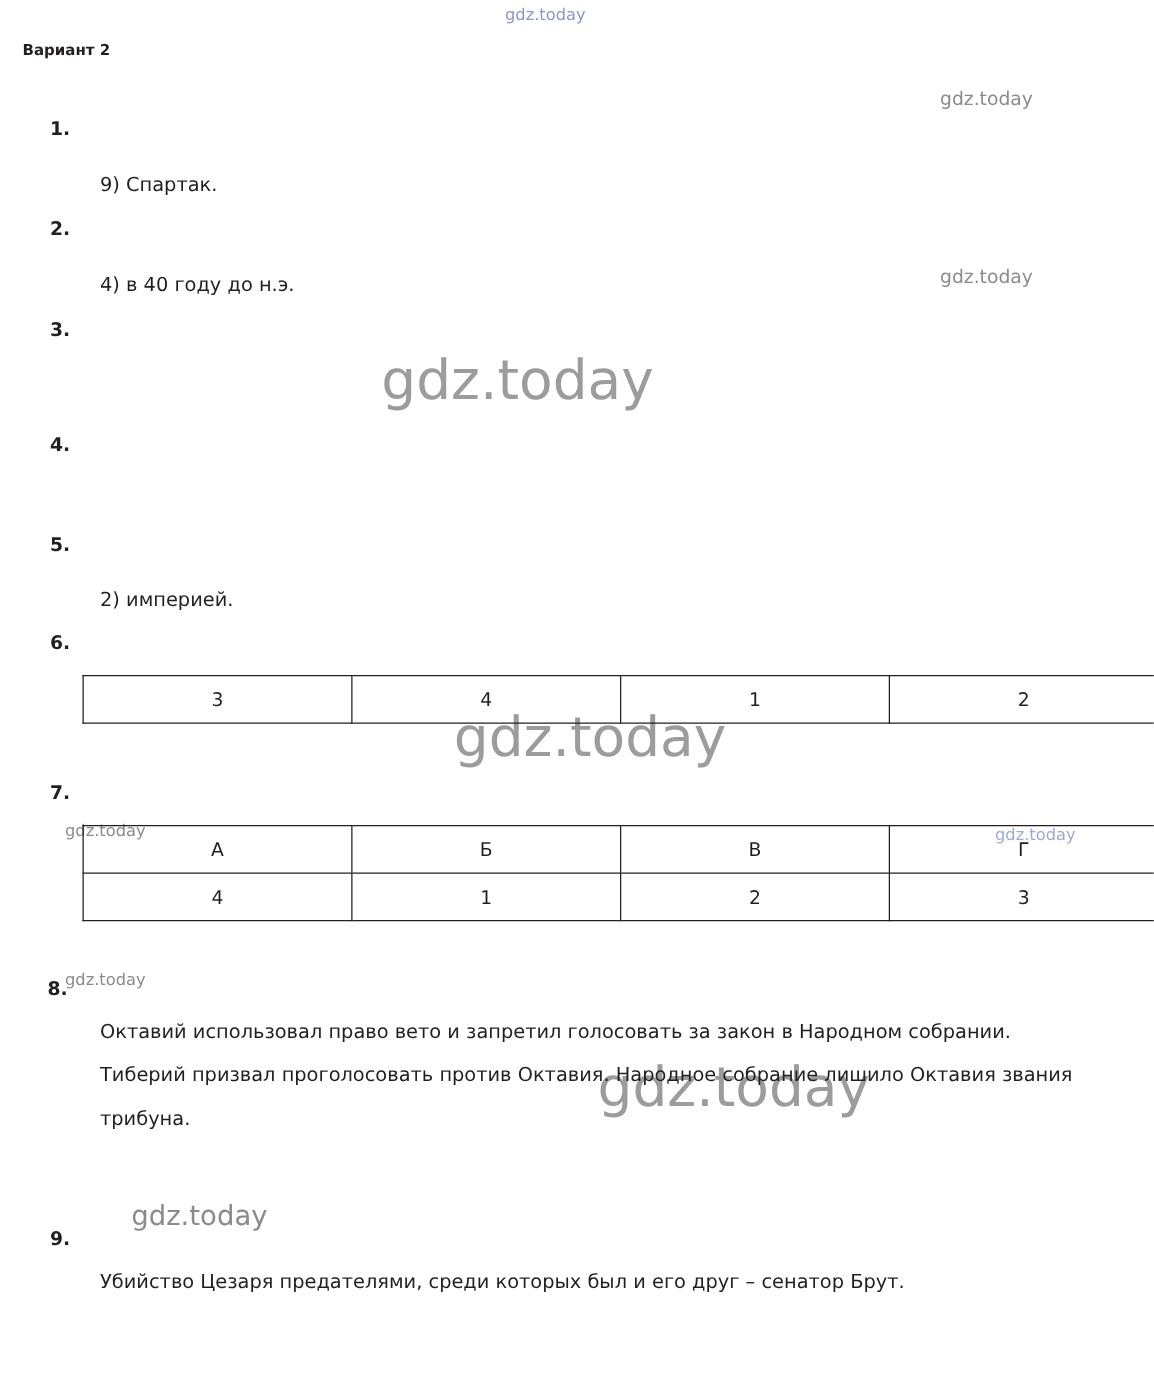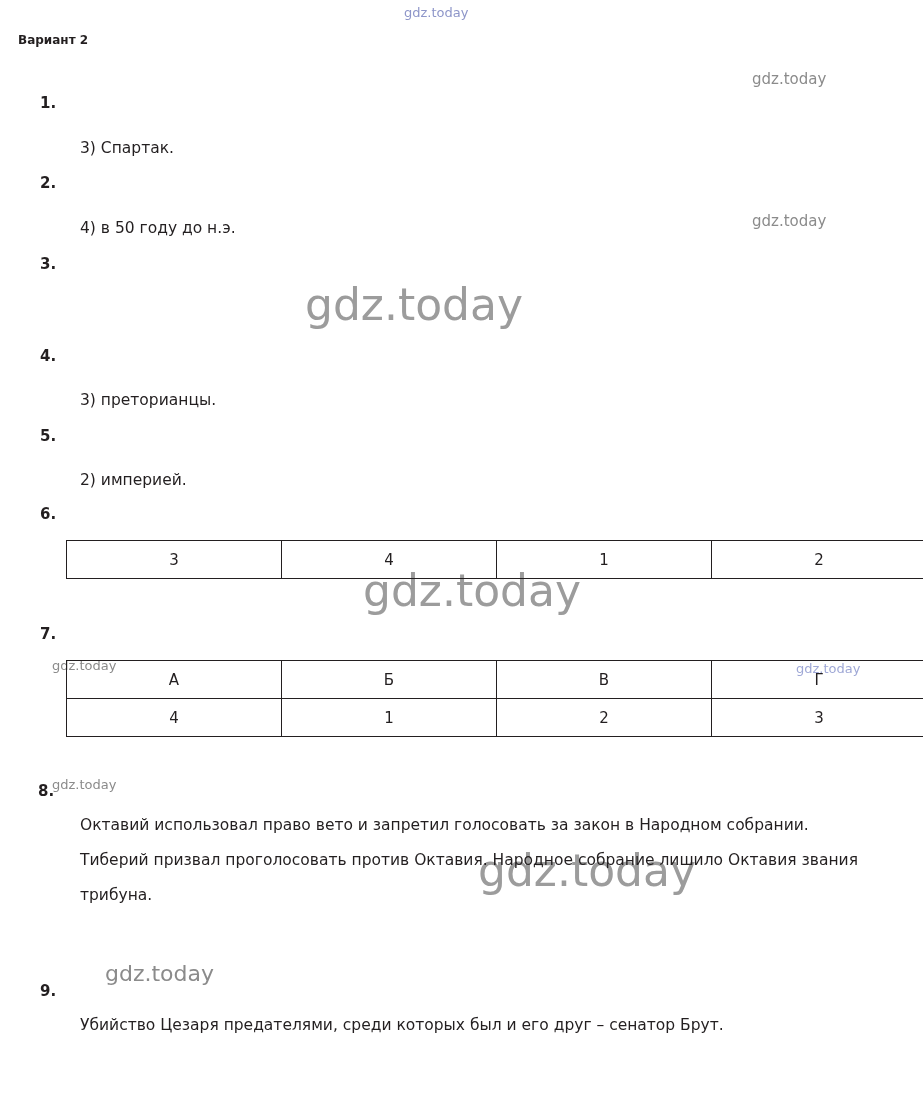--- a/index.html
+++ b/index.html
@@ -104,29 +104,28 @@
   <div class="wm wm-big" style="left:363px; top:565px;">gdz.today</div>
   <div class="wm wm-small" style="left:52px; top:658px; color:#8b8b8b;">gdz.today</div>
   <div class="wm wm-small" style="left:796px; top:661px; color:#9fa8d6;">gdz.today</div>
   <div class="wm wm-small" style="left:52px; top:777px; color:#8b8b8b;">gdz.today</div>
   <div class="wm wm-big" style="left:478px; top:845px;">gdz.today</div>
   <div class="wm wm-mid" style="left:105px; top:961px;">gdz.today</div>
 
   <div class="variant-title">Вариант 2</div>
 
   <div class="qnum" style="top:94px;">1.</div>
-  <div class="ans" style="top:131px;">3) Спартак.</div>
+  <div class="ans" style="top:131px;">9) Спартак.</div>
 
   <div class="qnum" style="top:174px;">2.</div>
-  <div class="ans" style="top:211px;">4) в 50 году до н.э.</div>
+  <div class="ans" style="top:211px;">4) в 40 году до н.э.</div>
 
   <div class="qnum" style="top:255px;">3.</div>
 
   <div class="qnum" style="top:347px;">4.</div>
-  <div class="ans" style="top:383px;">3) преторианцы.</div>
 
   <div class="qnum" style="top:427px;">5.</div>
   <div class="ans" style="top:463px;">2) империей.</div>
 
   <div class="qnum" style="top:505px;">6.</div>
   <table class="grid" style="left:66px; top:540px; width:848px;">
     <tbody>
         <tr>
       <td>3</td>
       <td>4</td>

